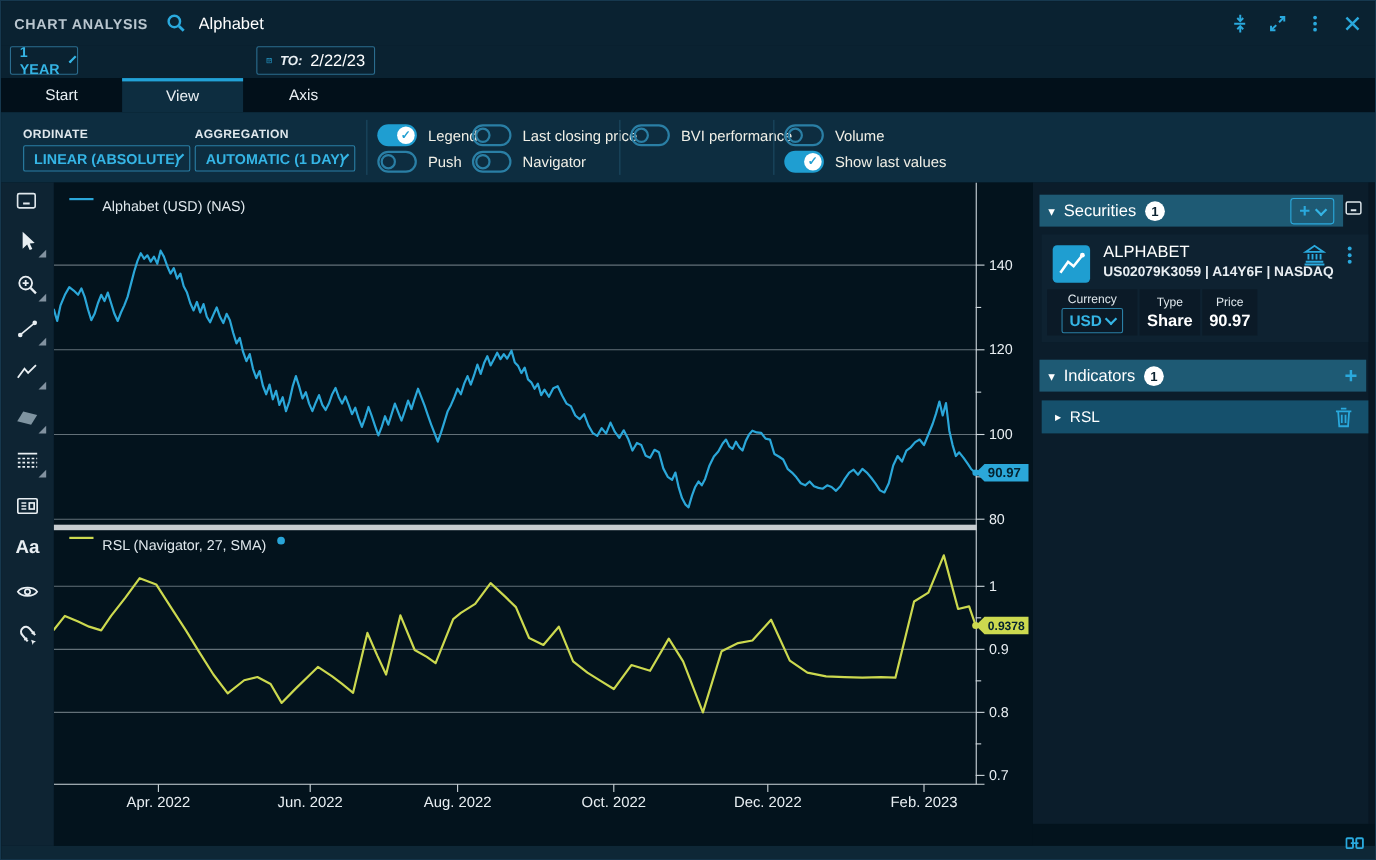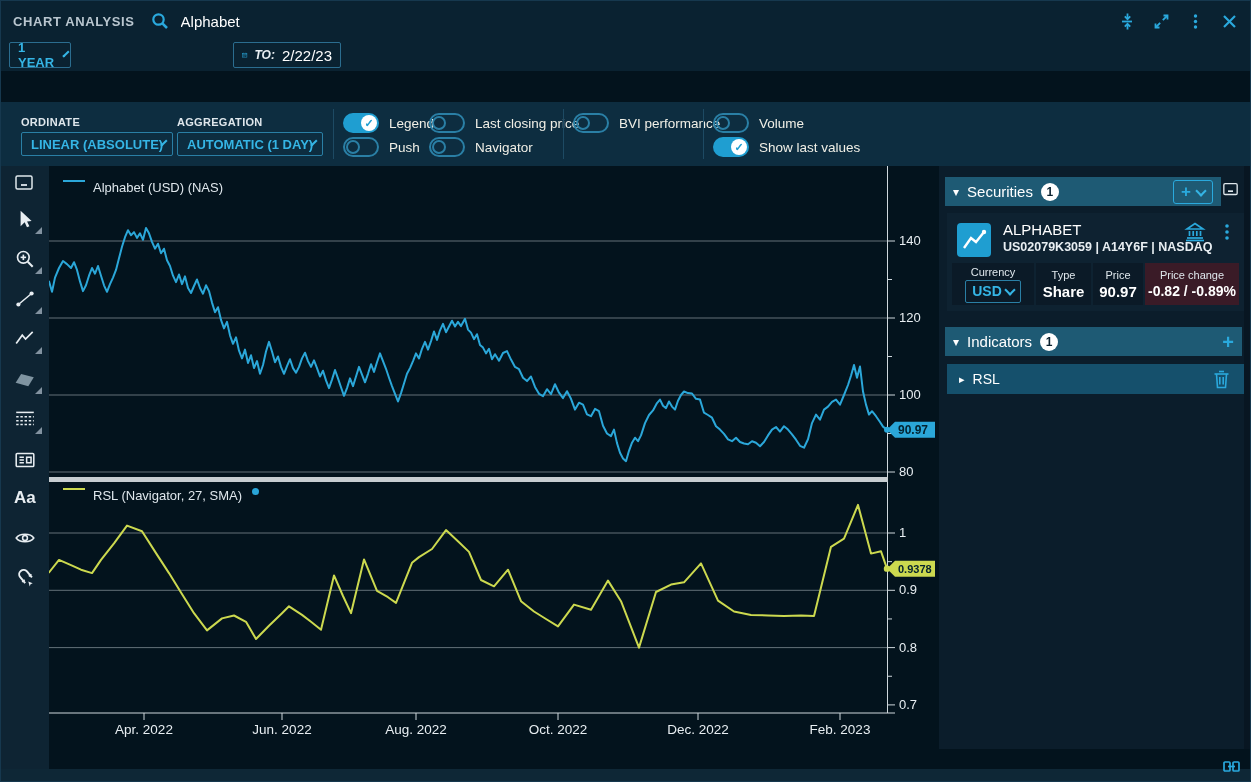--- a/index.html
+++ b/index.html
@@ -138,20 +138,25 @@
             <rect x="11.5" y="9" width="2" height="1.6"></rect>
             <rect x="4.5" y="12" width="2" height="1.6"></rect>
             <rect x="8" y="12" width="2" height="1.6"></rect>
           </g>
         </svg>
       <span class="dlab">TO:</span>
       <span class="dval">2/22/23</span>
     </span>
   </div>
 
+  <div class="abs tabrow">
+    <div class="tab">Start</div>
+    <div class="tab active">View</div>
+    <div class="tab">Axis</div>
+  </div>
 
   <div class="abs toolbar">
     <span class="flabel" style="left:20px;top:14px;">ORDINATE</span>
     <span class="ddl" style="left:20px;top:30px;width:152px;">
       <span>LINEAR (ABSOLUTE)</span>
         <span class="chev" style="margin-left:auto;"></span>
     </span>
     <span class="flabel" style="left:176px;top:14px;">AGGREGATION</span>
     <span class="ddl" style="left:176px;top:30px;width:146px;">
       <span>AUTOMATIC (1 DAY)</span>
@@ -408,24 +413,20 @@
             </span>
         </div>
         <div class="scell" style="width:55px;">
           <span class="slab">Type</span>
           <span class="sval">Share</span>
         </div>
         <div class="scell" style="width:50px;">
           <span class="slab">Price</span>
           <span class="sval">90.97</span>
         </div>
-        <div class="scell neg" style="flex:1;">
-          <span class="slab">Price change</span>
-          <span class="sval" style="font-size:14px;">-0.82 / -0.89%</span>
-        </div>
       </div>
     </div>
 
     <div class="phead" style="top:161px;width:297px;">
       <span class="cap">▾</span>
       <span class="ptitle">Indicators</span>
       <span class="cbadge">1</span>
       <span style="margin-left:auto;color:#2aa9dd;font-size:20px;font-weight:bold;line-height:18px;">+</span>
     </div>
 

